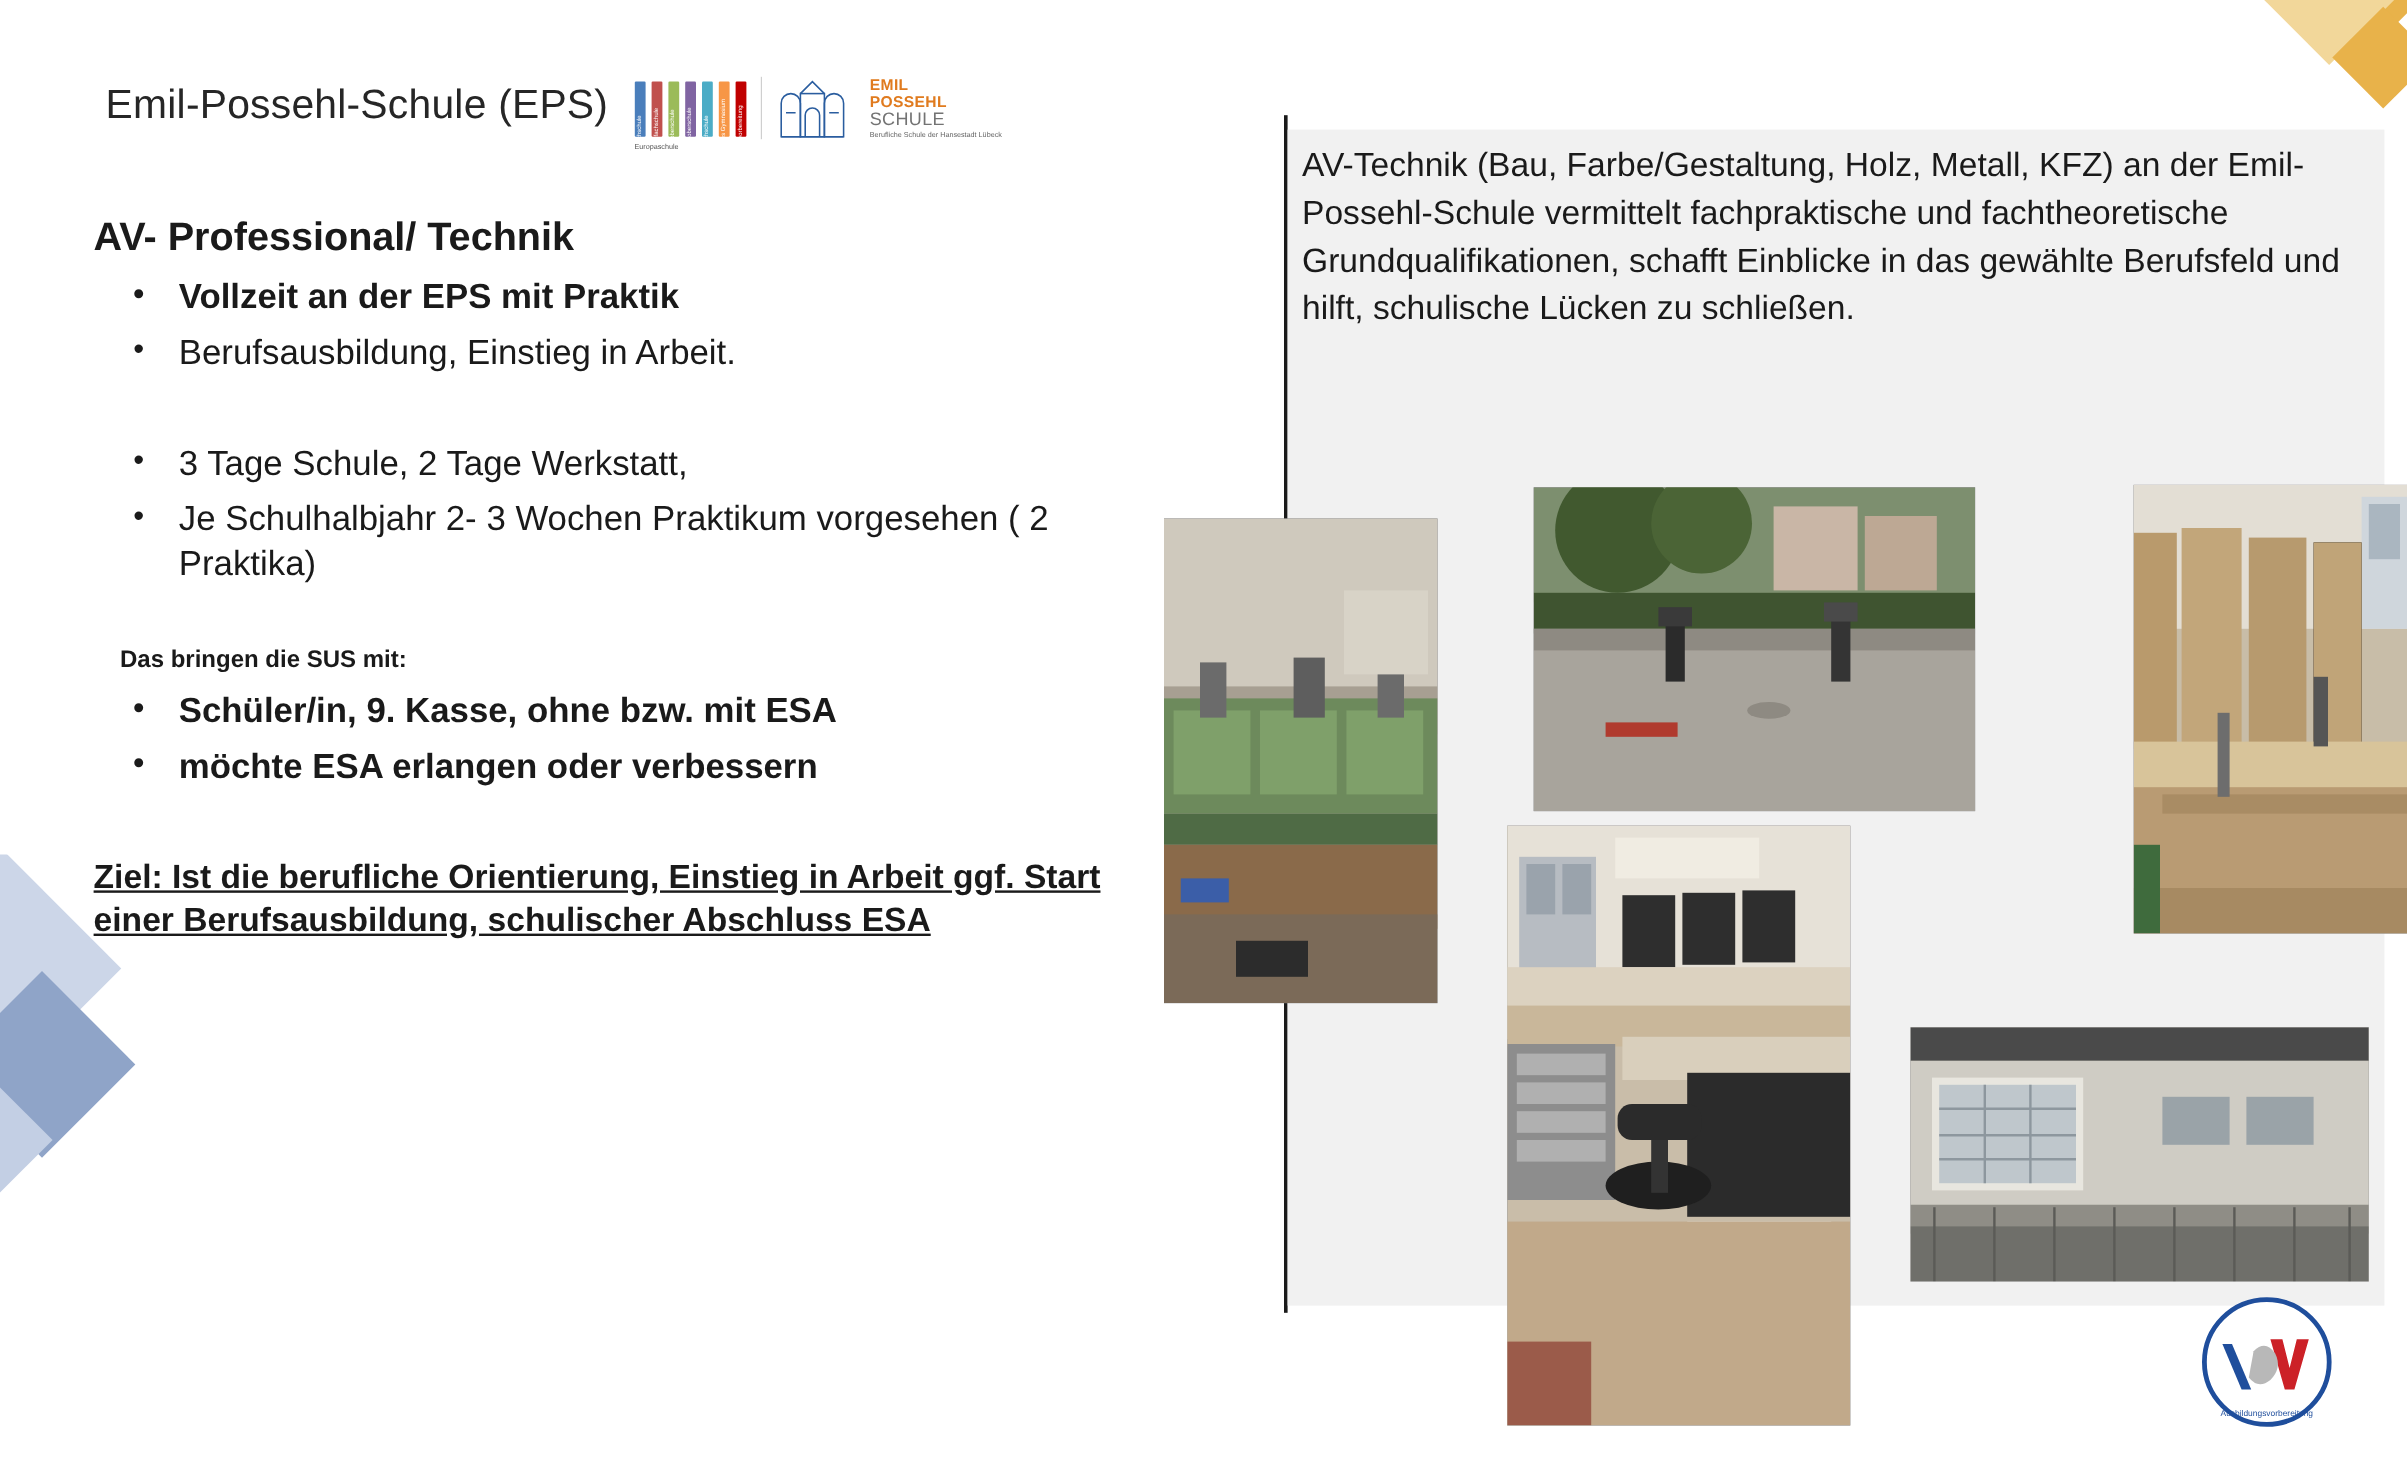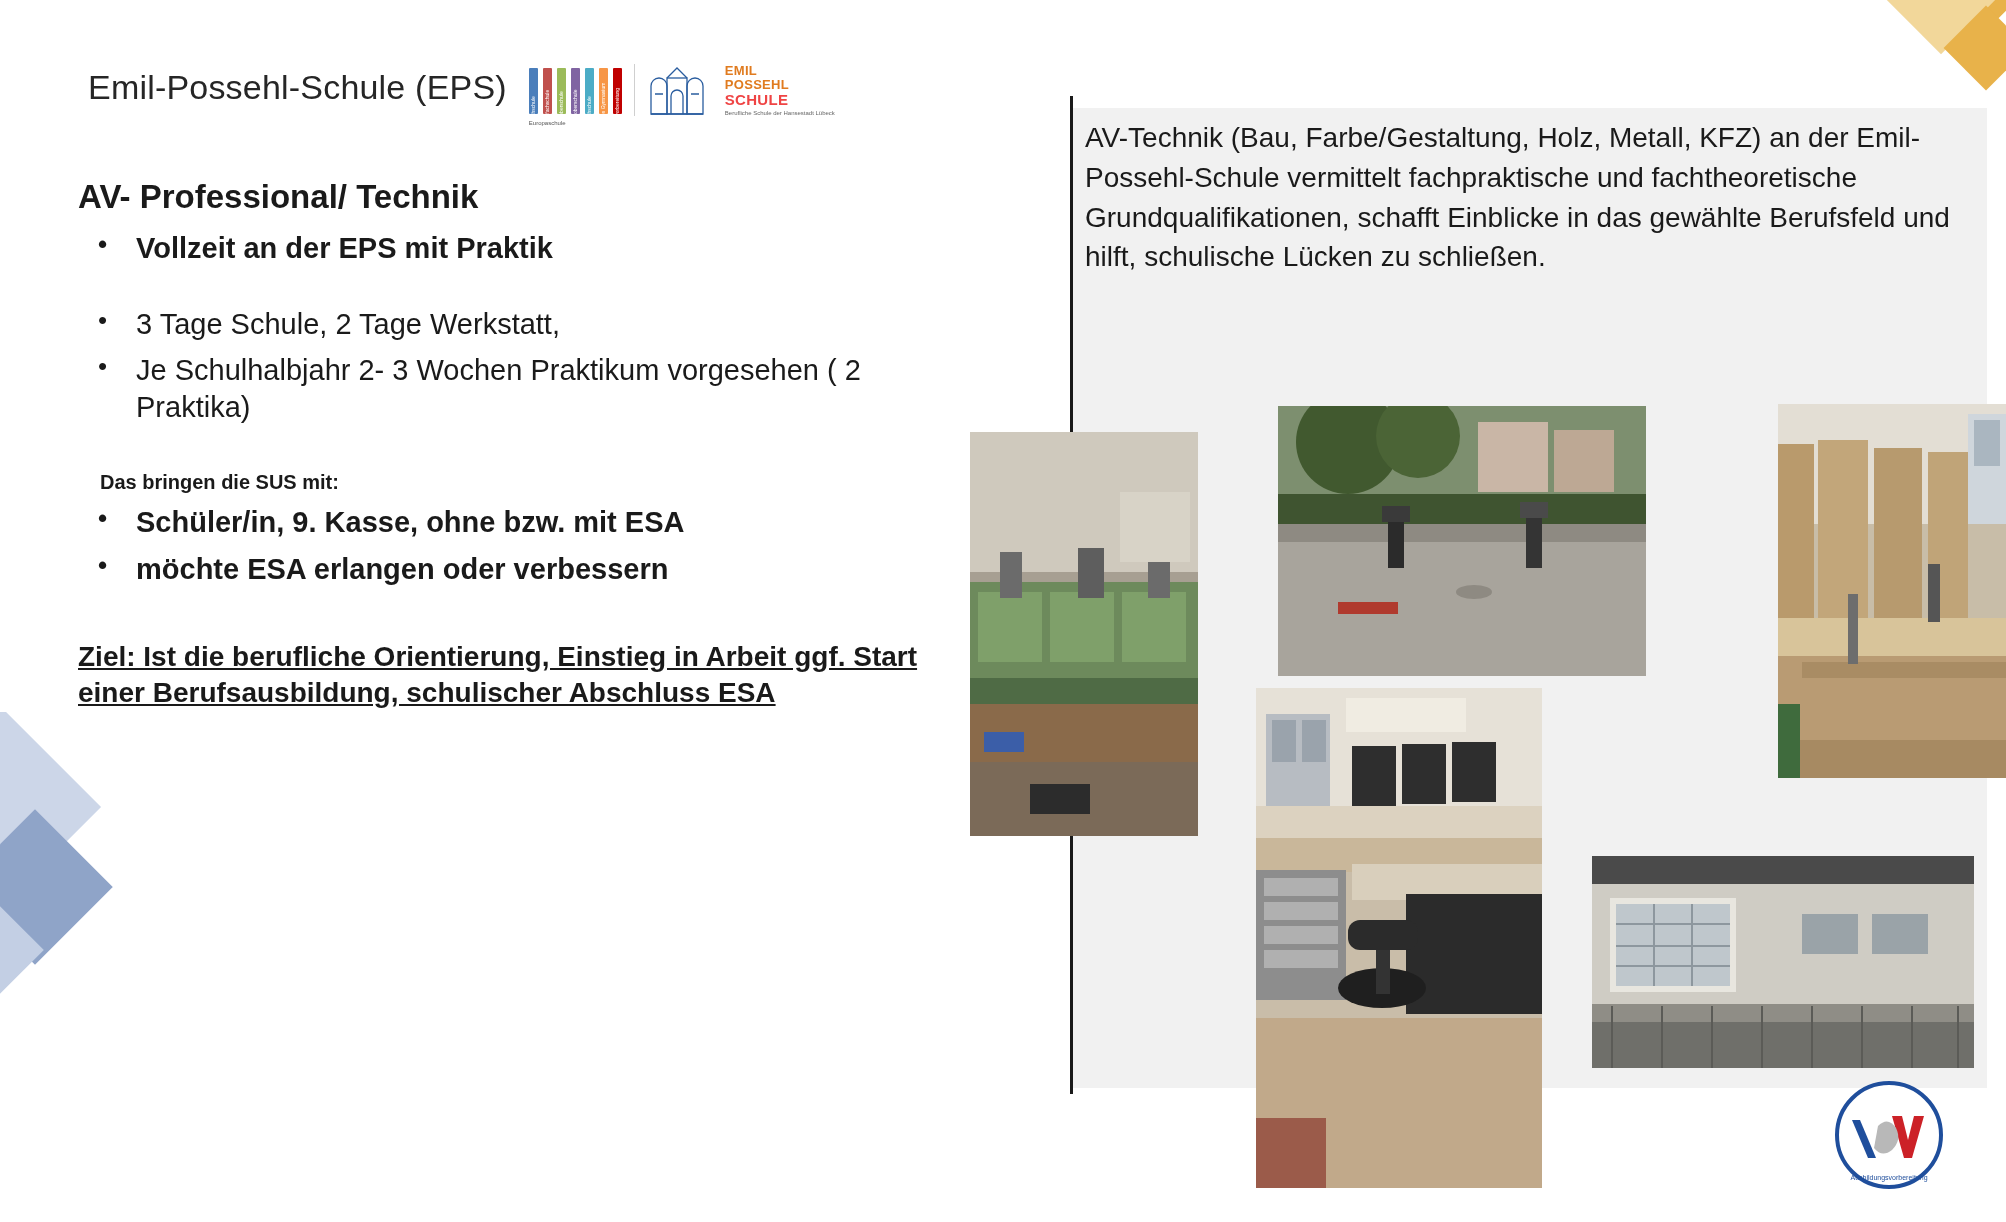--- a/index.html
+++ b/index.html
@@ -104,23 +104,23 @@
     line-height: 1.05;
   }
   .logo-words .w1,
   .logo-words .w2 {
     color: #e07b1f;
     font-size: 13px;
     font-weight: bold;
     letter-spacing: .3px;
   }
   .logo-words .w3 {
-    color: #ef4444;
+    color: #737373;
     font-size: 15px;
-    font-weight: bold;
+    font-weight: normal;
     letter-spacing: .3px;
   }
   .logo-sub {
     font-size: 6px;
     color: #666;
     white-space: nowrap;
     margin-top: 2px;
   }
 
   
@@ -131,21 +131,21 @@
     width: 860px;
   }
   .h-strong {
     font-size: 33px;
     font-weight: bold;
     color: #1a1a1a;
     margin: 0 0 14px 0;
   }
   ul.bullets {
     list-style: none;
-    margin: 0;
+    margin: 13px;
     padding: 0;
   }
   ul.bullets li {
     position: relative;
     font-size: 29px;
     line-height: 1.28;
     color: #1a1a1a;
     margin: 0 0 9px 0;
     padding-left: 58px;
   }
@@ -313,20 +313,21 @@
         </div>
       </div>
     </div>
   </div>
 
   <div class="left-col">
     <div class="h-strong">AV- Professional/ Technik</div>
 
     <ul class="bullets">
       <li class="bold indent-deep">Vollzeit an der EPS mit Praktik</li>
+      <li class="ind2">Berufsausbildung, Einstieg in Arbeit.</li>
     </ul>
 
     <div class="gap-sm"></div>
 
     <ul class="bullets">
       <li class="ind2">3 Tage Schule, 2 Tage Werkstatt,</li>
       <li class="ind2">Je Schulhalbjahr 2- 3 Wochen Praktikum vorgesehen ( 2 Praktika)</li>
     </ul>
 
     <div class="gap-md"></div>

